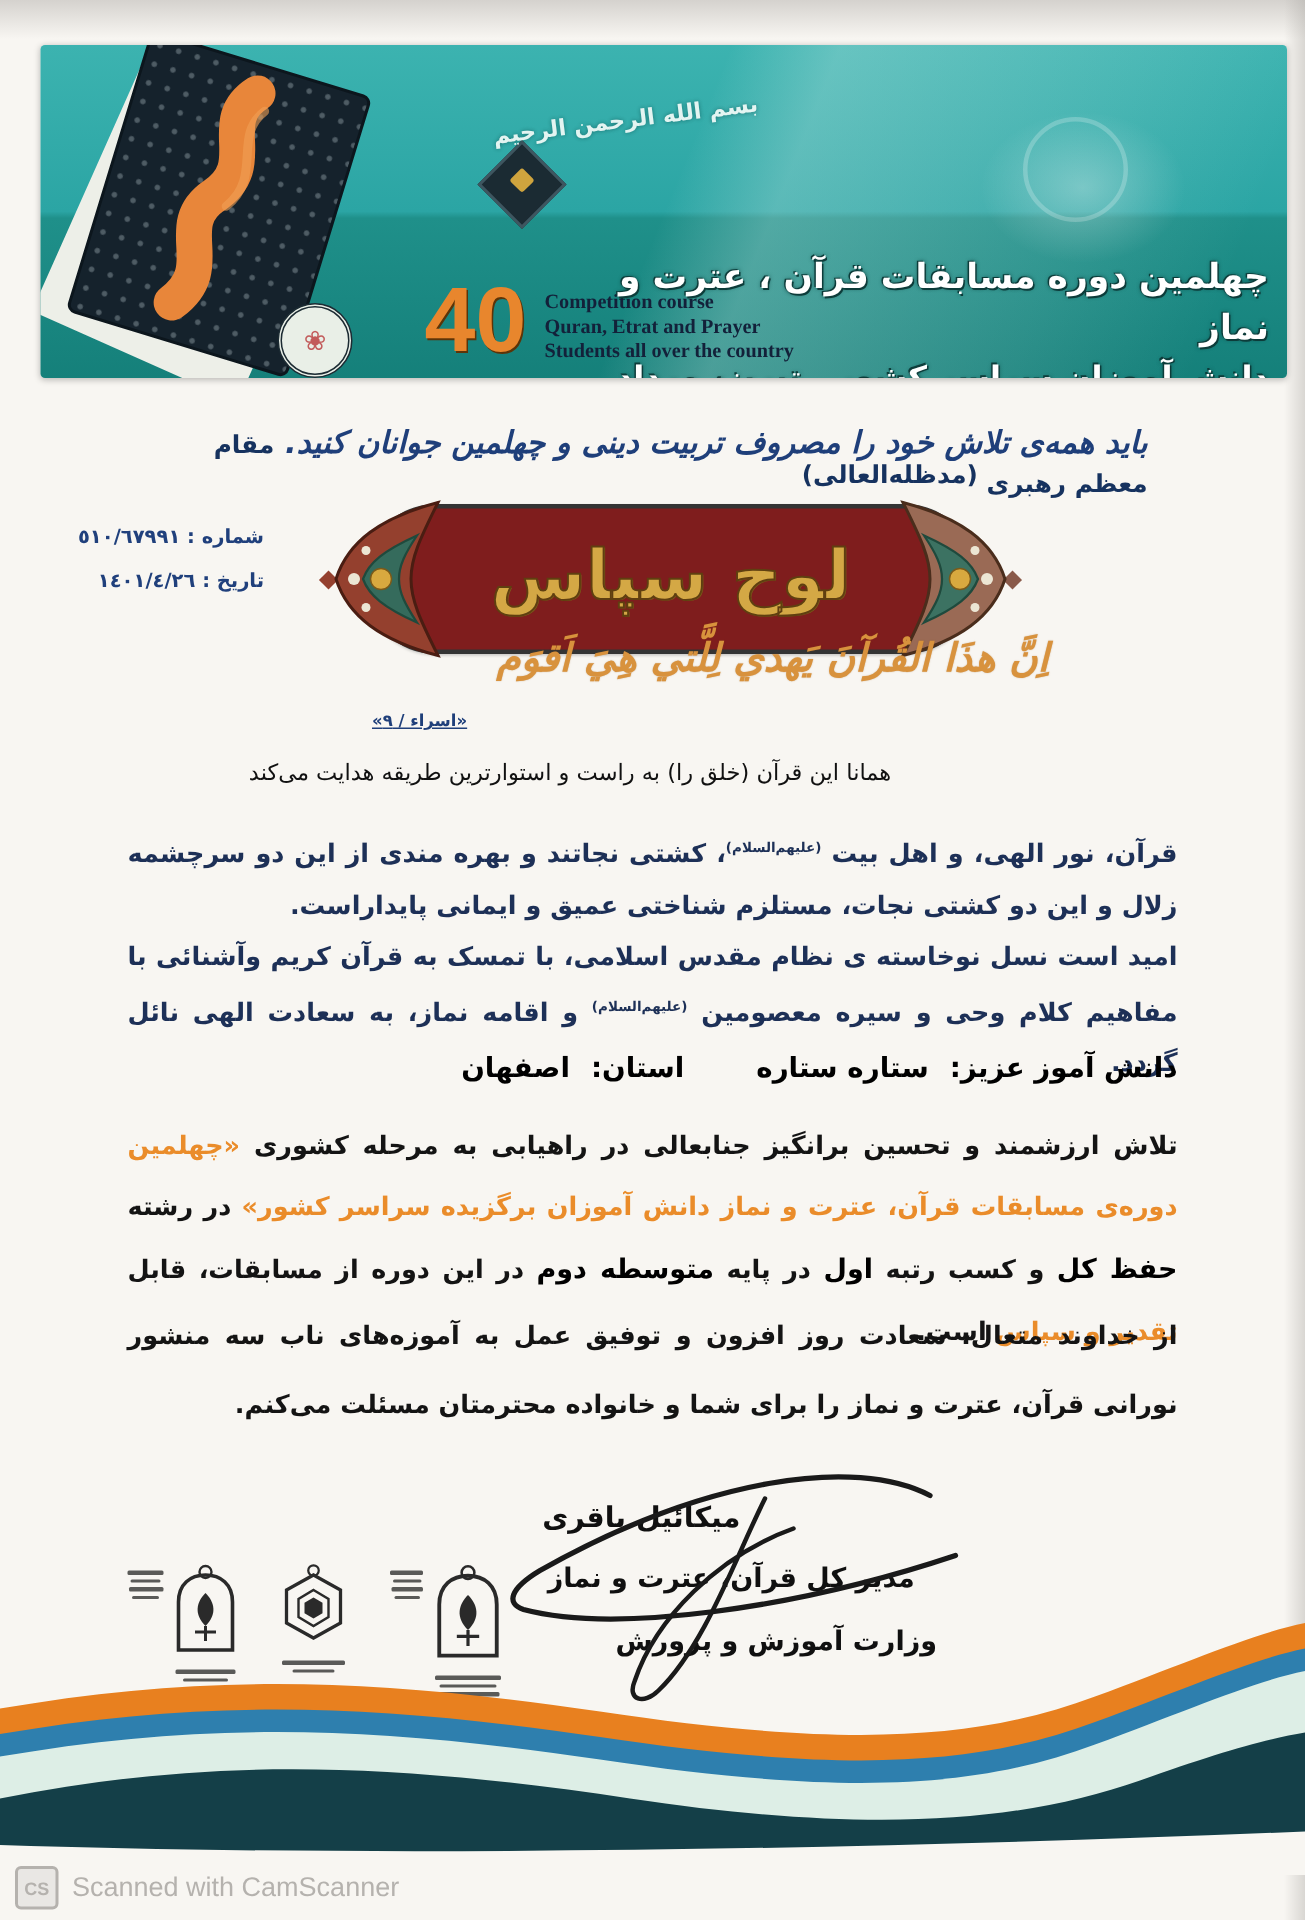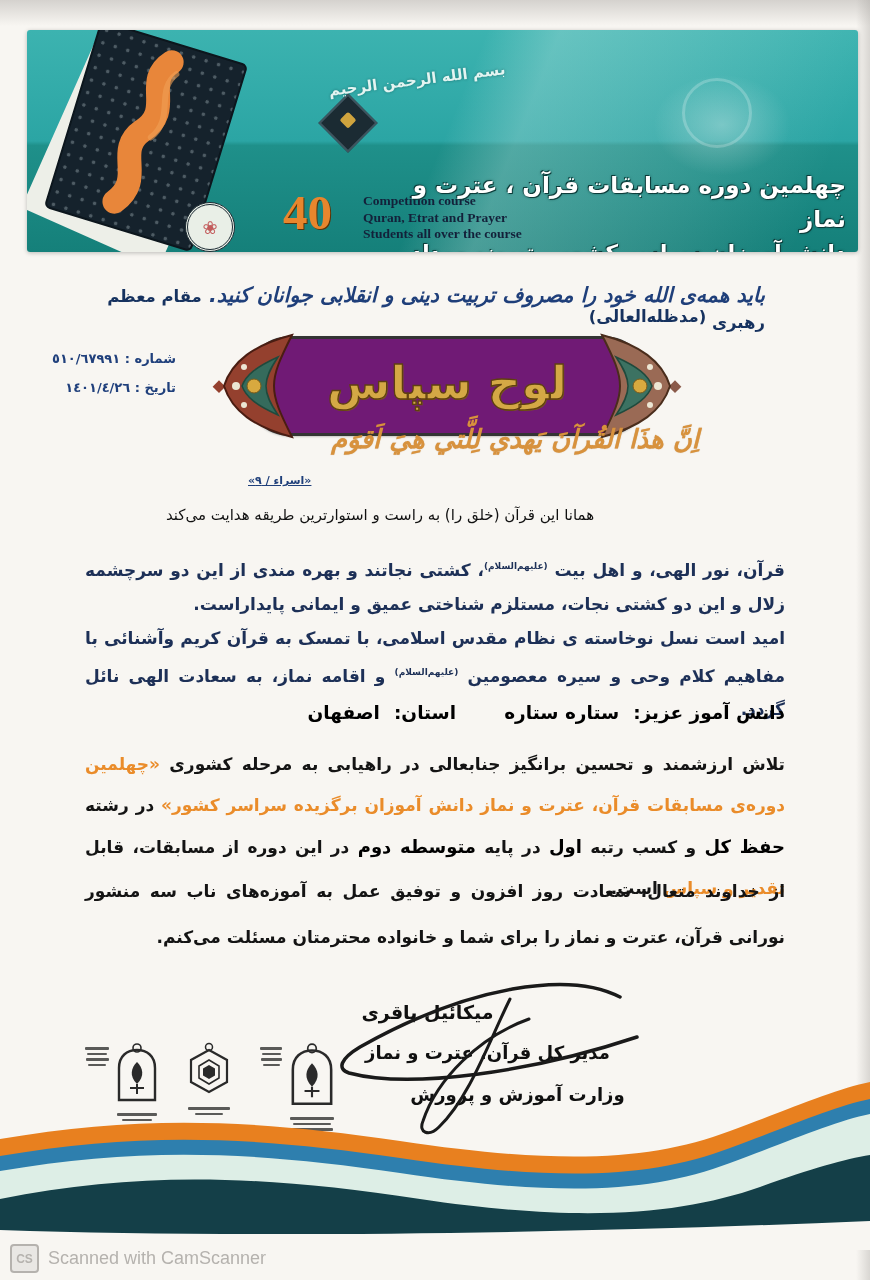--- a/index.html
+++ b/index.html
@@ -28,43 +28,43 @@
         background-size:13px 13px;}
   .diamond{position:absolute;left:300px;top:72px;width:38px;height:38px;transform:rotate(45deg);
         background:#1b2b33;border:2px solid #3e5660;}
   .diamond-core{position:absolute;left:11px;top:11px;width:12px;height:12px;background:#cfa43e;border-radius:2px;}
   .seal{position:absolute;left:158px;top:172px;width:44px;height:44px;border-radius:50%;
         background:#e9efe7;border:3px double #1c2b33;display:flex;align-items:center;justify-content:center;
         color:#c25b5b;font-size:18px;}
   .bismillah{position:absolute;left:295px;top:40px;width:190px;text-align:center;color:#f2fbf8;
         font-size:15px;font-weight:bold;transform:rotate(-7deg);opacity:.92;line-height:20px;
         text-shadow:0 0 3px rgba(10,70,70,.6);}
-  .forty{position:absolute;left:256px;top:155px;font-family:Liberation Serif, serif;
-        font-size:49px;font-weight:bold;color:#e8862d;line-height:56px;
+  .forty{position:absolute;left:256px;top:155px;font-family:Liberation Sans, sans-serif;
+        font-size:61px;font-weight:bold;color:#e8862d;line-height:56px;
         text-shadow:1px 1px 0 #5c3408;}
   .eng{position:absolute;left:336px;top:163px;font-family:"Liberation Serif",serif;
         font-size:13.5px;font-weight:bold;color:#13213a;line-height:16.5px;white-space:nowrap;}
   .fa-head{position:absolute;right:12px;top:138px;width:450px;direction:rtl;
         color:#ffffff;font-weight:bold;}
   .fa-head .l1{font-size:23px;line-height:34px;text-shadow:1px 1px 0 #0d3c3a,-1px -1px 0 #0d3c3a,0 0 3px #0d3c3a;}
   .fa-head .l2{font-size:21.5px;line-height:34px;text-shadow:1px 1px 0 #0d3c3a,-1px -1px 0 #0d3c3a,0 0 3px #0d3c3a;}
 
   
   .quote{position:absolute;right:105px;top:283px;width:665px;direction:rtl;text-align:right;
         color:#1f3f7a;}
   .quote .cal{font-style:italic;font-weight:bold;font-size:20.5px;}
   .quote .attr{font-style:normal;font-weight:bold;font-size:16.5px;color:#16325f;}
   .quote sup{font-size:9px;margin-left:44px;}
 
   
   .meta{position:absolute;left:36px;top:344px;width:140px;direction:rtl;text-align:right;
         color:#20407c;font-weight:bold;font-size:13px;line-height:29px;}
 
   
-  .cartouche{position:absolute;left:243px;top:336px;width:402px;height:94px;background:#701a75;
+  .cartouche{position:absolute;left:243px;top:336px;width:402px;height:94px;background:#7f1d1d;
         border:3px solid #343434;border-radius:48px;box-shadow:0 1px 2px rgba(0,0,0,.2);text-align:right;}
   .cartouche .title{position:absolute;inset:0;display:flex;align-items:center;justify-content:center;
         font-size:46px;font-weight:bold;color:#d4a845;-webkit-text-stroke:1.3px #5f3f10;
         text-shadow:1px 1px 0 #7a5a1a;direction:rtl;letter-spacing:2px;padding-bottom:6px;}
   .orn{position:absolute;width:92px;height:122px;top:-14px;}
   .orn.left{left:-34px;}
   .orn.right{right:-34px;transform:scaleX(-1);}
 
   
   .verse{position:absolute;left:275px;top:424px;width:480px;text-align:center;direction:rtl;
@@ -138,31 +138,31 @@
       <div class="diamond-core"></div>
     </div>
     <div class="seal">❀</div>
 
     <div class="bismillah">بسم الله الرحمن الرحیم</div>
 
     <div class="forty">40</div>
     <div class="eng">
       <div>Competition course</div>
       <div>Quran, Etrat and Prayer</div>
-      <div>Students all over the course</div>
+      <div>Students all over the country</div>
     </div>
 
     <div class="fa-head">
       <div class="l1">چهلمین دوره مسابقات قرآن ، عترت و نماز</div>
       <div class="l2">دانش آموزان سراسر کشور .      تبریز، مرداد ۱۴۰۱</div>
     </div>
   </div>
 
   <div class="quote">
-    <span class="cal">باید همه‌ی الله خود را مصروف تربیت دینی و انقلابی جوانان کنید. </span>
+    <span class="cal">باید همه‌ی تلاش خود را مصروف تربیت دینی و چهلمین جوانان کنید. </span>
     <span class="attr">مقام معظم رهبری </span><sup class="attr">(مدظله‌العالی)</sup>
   </div>
 
   <div class="meta">
     <div>
       <span>شماره : </span><span>٥١٠/٦٧٩٩١</span>
     </div>
     <div>
       <span>تاريخ : </span><span>١٤٠١/٤/٢٦</span>
     </div>

